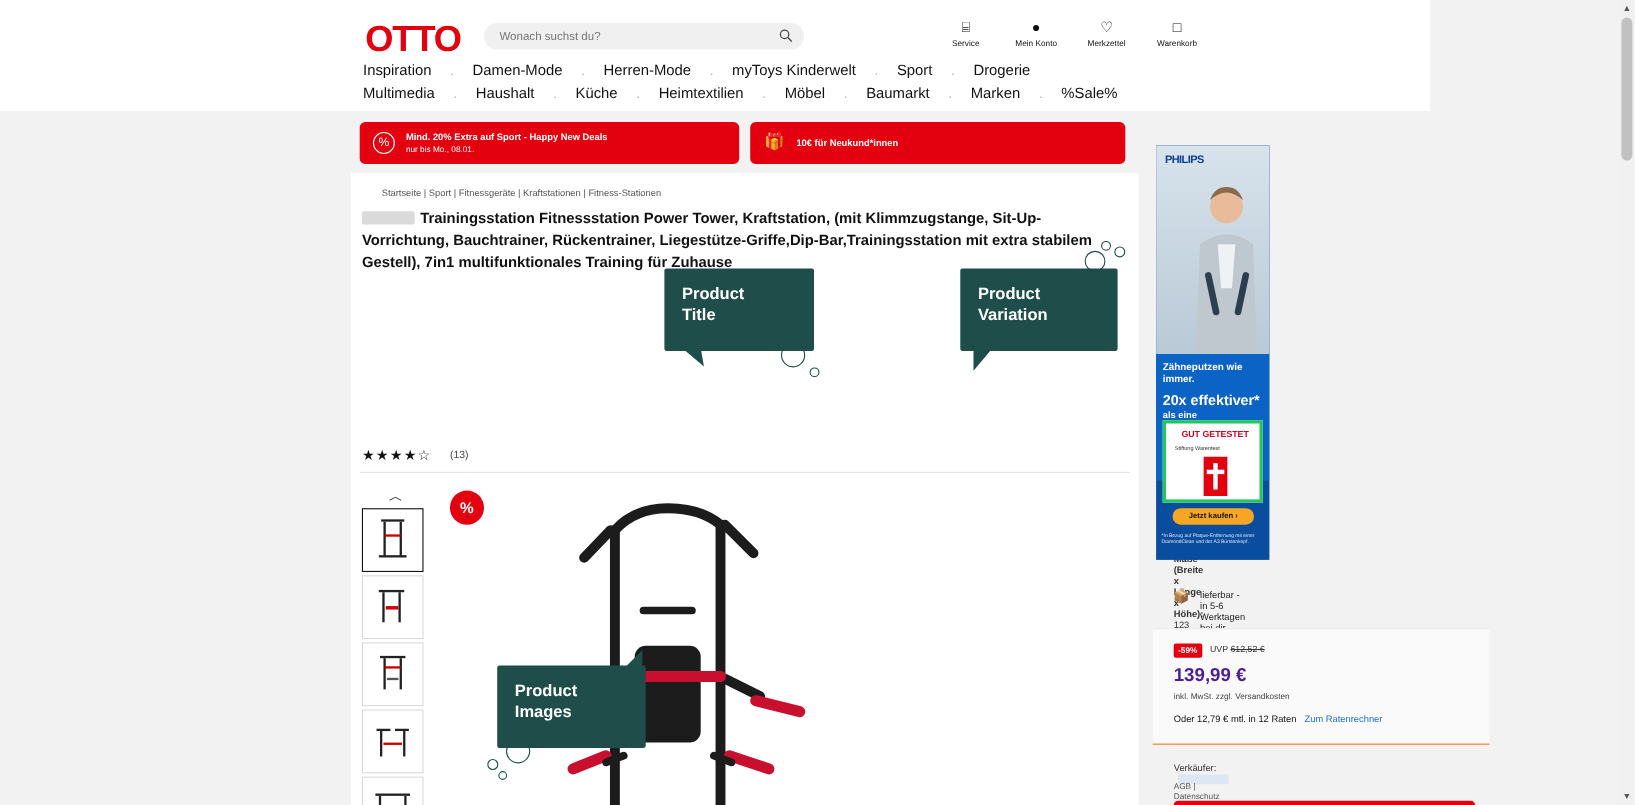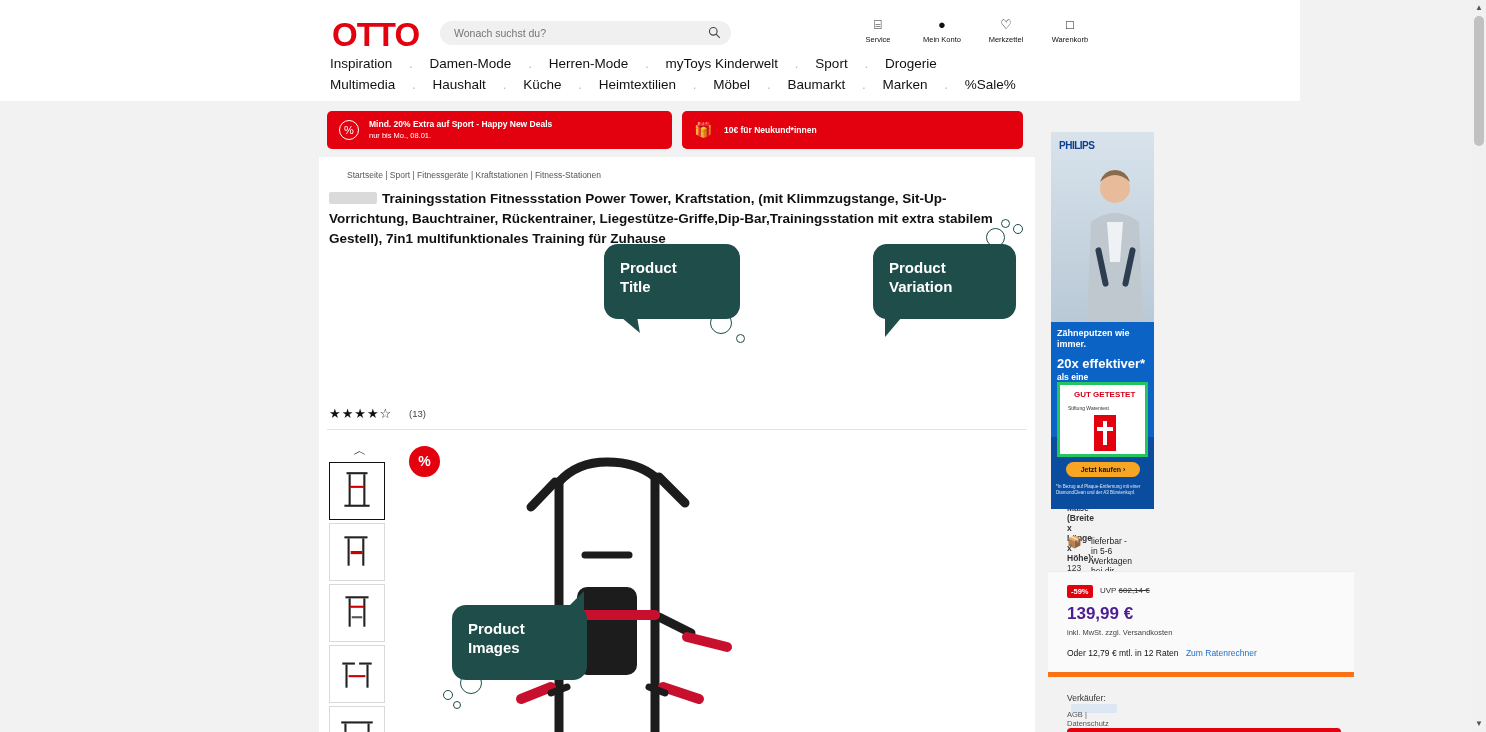--- a/index.html
+++ b/index.html
@@ -91,21 +91,21 @@
   .farbe-lbl { position:absolute; left:748px; top:291px; font-size:9px; color:#333; }
   .farbe-lbl b { font-weight:bold; }
   .sw { position:absolute; top:310px; width:20px; height:20px; border-radius:50%; }
   .sw1 { left:748px; background:#2b2b35; }
   .sw2 { left:773px; background:#3a3a40; outline:1.5px solid #111; outline-offset:2px; }
   .masse { position:absolute; left:748px; top:346px; font-size:8.5px; color:#333; }
   .masse b { font-weight:bold; }
   .delivery { position:absolute; left:748px; top:379px; font-size:8.5px; color:#222; }
   .deliv-icon { position:absolute; left:748px; top:378px; font-size:12px; color:#222; }
   .price-box { position:absolute; left:729px; top:414px; width:306px; height:106px;
-     background:#fafafa; border-top:1px solid #ececec; border-bottom:5px solid #f97316; }
+     background:#fafafa; border-top:1px solid #ececec; border-bottom:1px solid #f97316; }
   .disc { position:absolute; left:19px; top:13px; background:#e3000f; color:#fff;
      font-size:7.5px; font-weight:bold; padding:2px 4px; border-radius:2px; }
   .uvp { position:absolute; left:52px; top:14px; font-size:8px; color:#333; }
   .uvp s { color:#333; }
   .price { position:absolute; left:19px; top:32px; font-size:17px; font-weight:bold; color:#4c1d95; }
   .priceinfo { position:absolute; left:19px; top:56px; font-size:7.5px; color:#444; }
   .rate { position:absolute; left:19px; top:76px; font-size:8.5px; color:#111; }
   .rate a { color:#1c6ecc; text-decoration:none; margin-left:5px; }
   .seller { position:absolute; left:748px; top:536px; font-size:8.5px; color:#333; }
   .seller-redact { display:inline-block; width:46px; height:9px; background:#dce7f3; border-radius:2px;
@@ -127,21 +127,21 @@
   .ad-t2 { position:absolute; left:6px; top:34px; font-size:13px; font-weight:bold; color:#fff; }
   .ad-t3 { position:absolute; left:6px; top:50px; font-size:8.5px; font-weight:bold; line-height:11px; }
   .ad-box { position:absolute; left:6px; top:185px; width:91px; height:75px; background:#fff;
      border:3px solid #22c55e; }
   .ad-cta { position:absolute; left:15px; top:330px; width:74px; height:15px; background:#f6a623;
      border-radius:8px; color:#111; font-size:7px; text-align:center; line-height:15px; font-weight:bold; }
   .ad-fine { position:absolute; left:5px; top:352px; width:95px; font-size:4.5px; color:#dbe6f5; line-height:6px; }
   .ad-gut { position:absolute; left:14px; top:193px; font-size:8px; font-weight:bold; color:#d0021b; }
   .ad-test-logo { position:absolute; left:8px; top:205px; font-size:5px; color:#333; line-height:6px; }
   
-  .callout { position:absolute; background:#1e4d4a; color:#fff; border-radius:14px;
+  .callout { position:absolute; background:#1e4d4a; color:#fff; border-radius:2px;
      font-size:15px; font-weight:bold; line-height:19px; padding:14px 16px; }
   .callout::after { content:""; position:absolute; width:0; height:0; }
   .co-title { left:604px; top:244px; width:136px; height:75px; }
   .co-title::after { left:14px; bottom:-16px; border-left:20px solid transparent;
       border-top:24px solid #1e4d4a; transform:rotate(-10deg);}
   .co-var { left:873px; top:244px; width:143px; height:75px; }
   .co-var::after { left:12px; bottom:-18px; border-right:22px solid transparent;
       border-top:26px solid #1e4d4a; }
   .co-img { left:452px; top:605px; width:135px; height:75px; }
   .co-img::after { left:110px; top:-14px; border-left:22px solid transparent;
@@ -329,21 +329,21 @@
       <span>123 cm x 86 cm x 228 cm</span>
     </div>
 
     <span class="deliv-icon">📦</span>
     <div class="delivery" style="left:772px;">lieferbar - in 5-6 Werktagen bei dir</div>
 
     <div class="price-box">
       <div class="disc">-59%</div>
       <div class="uvp">
         <span>UVP</span>
-        <s>602,14 €</s>
+        <s>612,52 €</s>
       </div>
       <div class="price">139,99 €</div>
       <div class="priceinfo">inkl. MwSt. zzgl. Versandkosten</div>
       <div class="rate">
         <span>Oder 12,79 € mtl. in 12 Raten</span>
         <a href="#">Zum Ratenrechner</a>
       </div>
     </div>
 
     <div class="seller">

